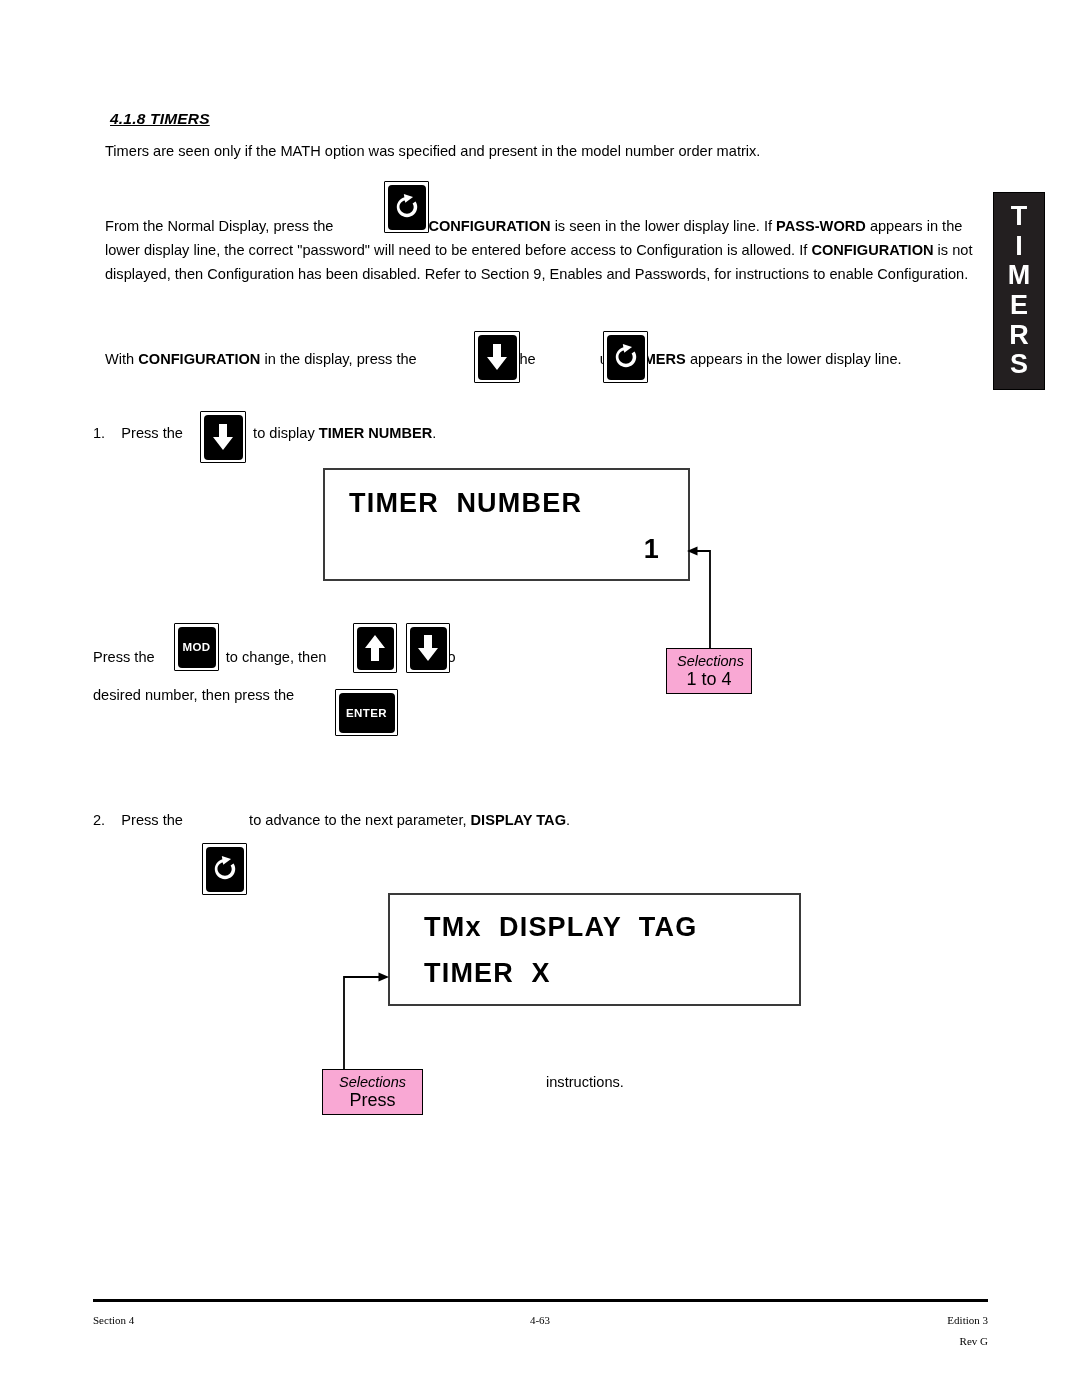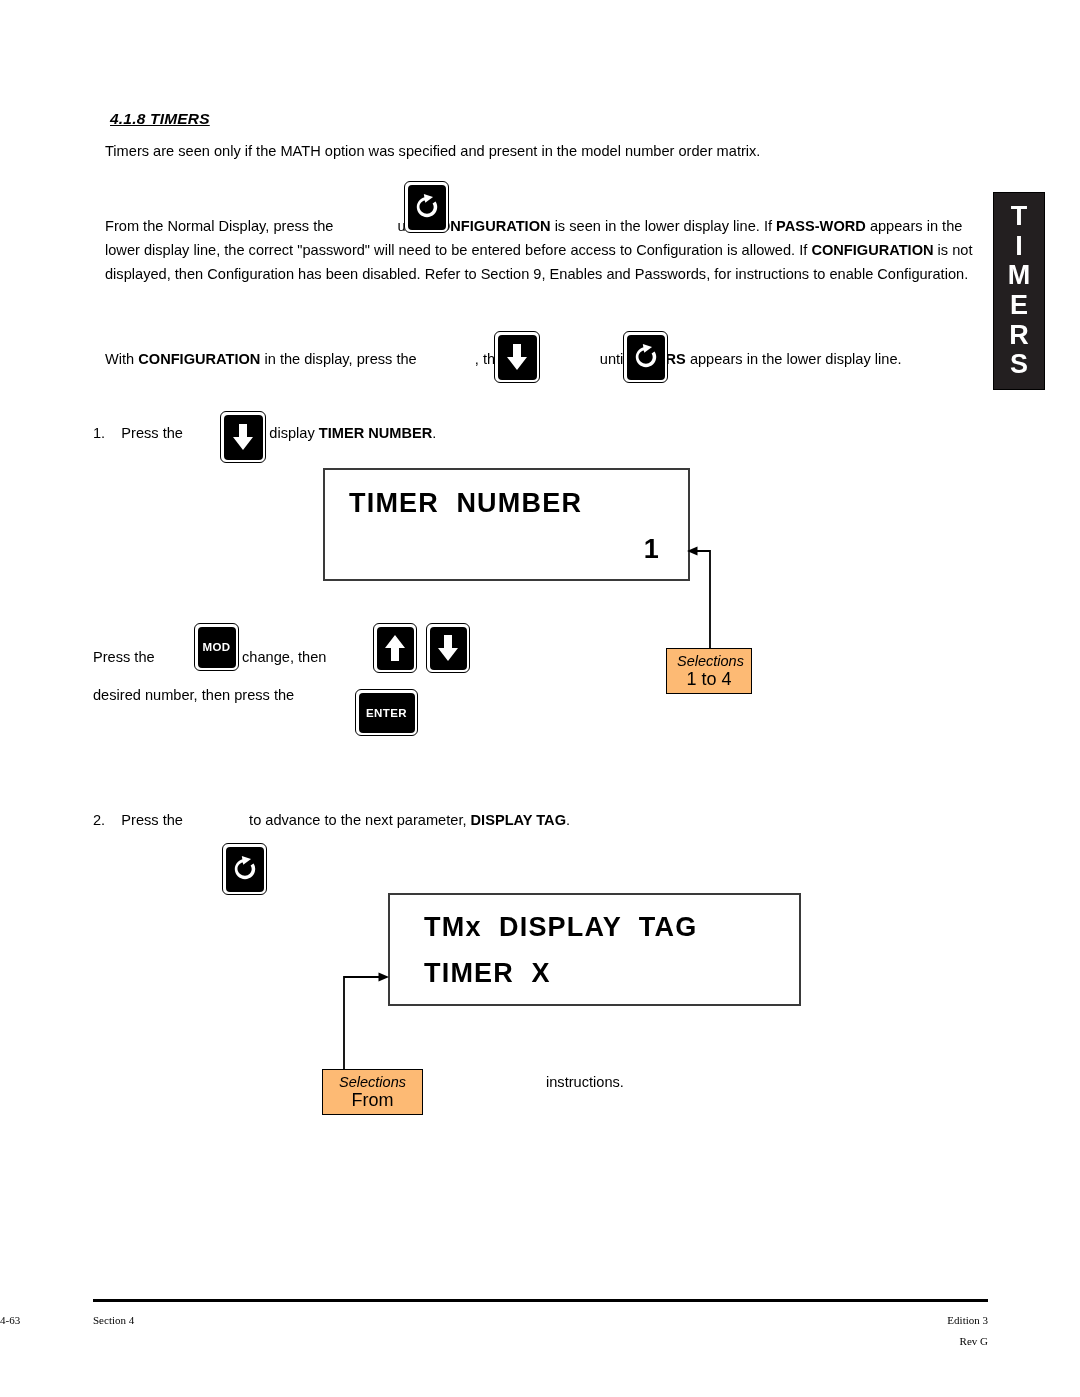--- a/index.html
+++ b/index.html
@@ -70,23 +70,22 @@
 
   
   .inline-gap-cycle { display: inline-block; width: 56px; height: 8px; }
   .inline-gap-down  { display: inline-block; width: 50px; height: 8px; }
 
   
   .btn {
     position: absolute;
     background: #ffffff;
     border: 1.6px solid #000;
-    border-radius: 6px;
+    border-radius: 1px;
     padding: 2.5px;
-    margin-left: 20px;
   }
   .btn .face {
     width: 100%;
     height: 100%;
     background: #000;
     border-radius: 4px;
     display: flex;
     align-items: center;
     justify-content: center;
     color: #fff;
@@ -115,21 +114,21 @@
     font-weight: bold;
     letter-spacing: 1.2px;
     font-family: "Liberation Sans", sans-serif;
     white-space: pre;
   }
 
   
   .sel {
     position: absolute;
     border: 1.4px solid #000;
-    background: #fdba74;
+    background: #f9a8d4;
     text-align: center;
     padding: 3px 10px 5px;
   }
   .sel .t1 { font-size: 14.5px; font-style: italic; line-height: 18px; }
   .sel .t2 { font-size: 18px; line-height: 18px; }
 
   
   .conn { position: absolute; }
 
   
@@ -141,21 +140,21 @@
     height: 2.5px;
     background: #000;
   }
   .footer {
     position: absolute;
     font-family: "Liberation Serif", serif;
     font-size: 11px;
     line-height: 21px;
   }
   .f-left   { left: 93px;  top: 1310px; }
-  .f-center { left: 0; top: 1310px; width: 1080px; text-align: left; }
+  .f-center { left: 0; top: 1310px; width: 1080px; text-align: center; }
   .f-right  { right: 92px; top: 1310px; text-align: right; }
 
   .note {
     position: absolute;
     font-size: 14.6px;
     line-height: 39px;
   }
 </style>
 </head>
 <body>
@@ -325,21 +324,21 @@
     <div class="line" style="left:34px; top:63px;">TIMER  X</div>
   </div>
 
   <svg class="conn" style="left:330px; top:965px; width:70px; height:115px;" viewBox="0 0 70 115">
     <path d="M14 105 L14 12 L50 12" stroke="#000" stroke-width="1.8" fill="none"></path>
     <path d="M59 12 L48.5 7.5 L48.5 16.5 Z" fill="#000"></path>
   </svg>
 
   <div class="sel" style="left:322px; top:1069px; width:101px;">
     <div class="t1">Selections</div>
-    <div class="t2">From</div>
+    <div class="t2">Press</div>
   </div>
 
   <div class="note" style="left:546px; top:1063px;">
     <div>instructions.</div>
   </div>
 
   <div class="footer-rule"></div>
   <div class="footer f-left">Section 4</div>
   <div class="footer f-center">4-63</div>
   <div class="footer f-right">

